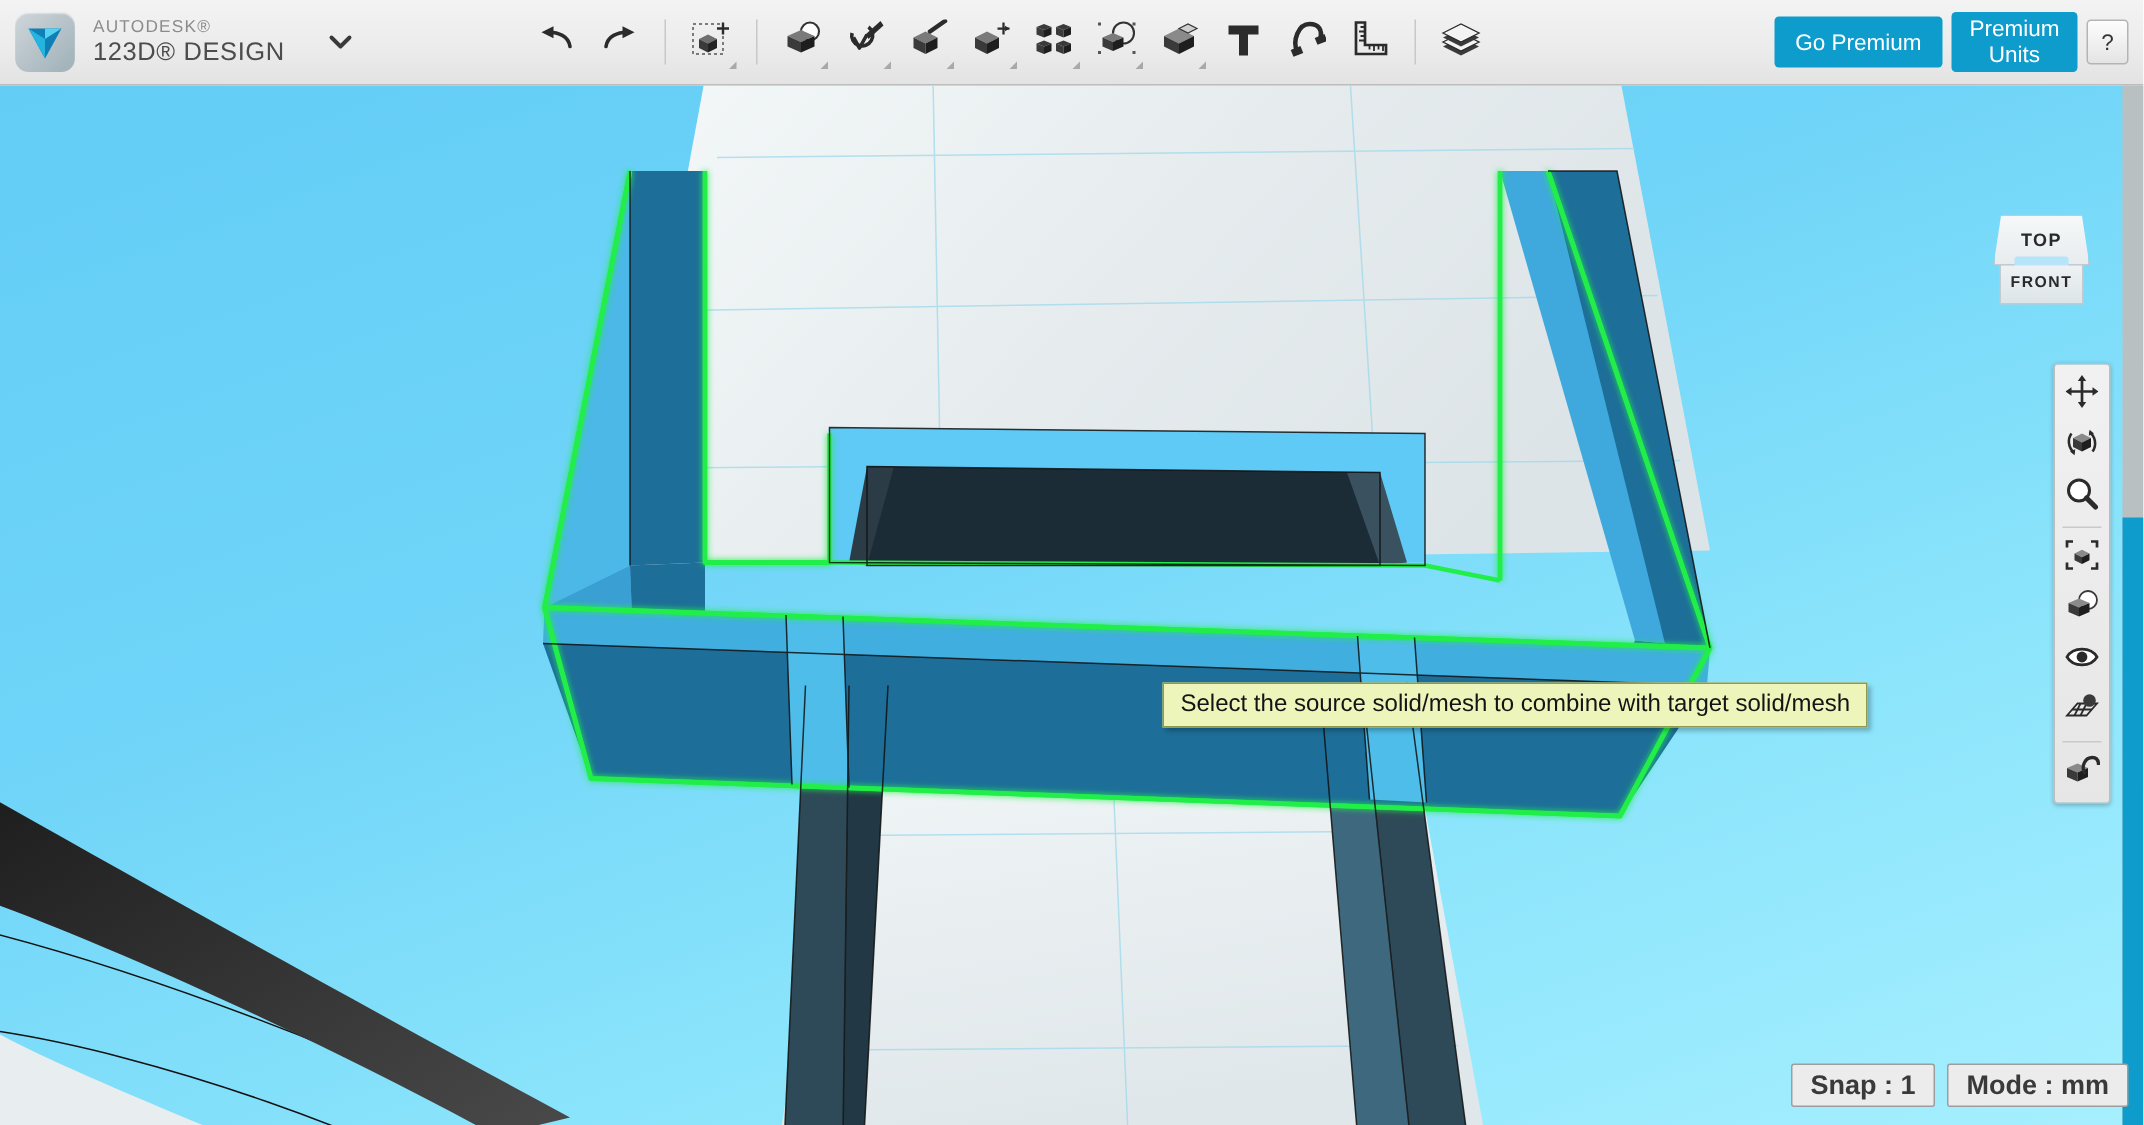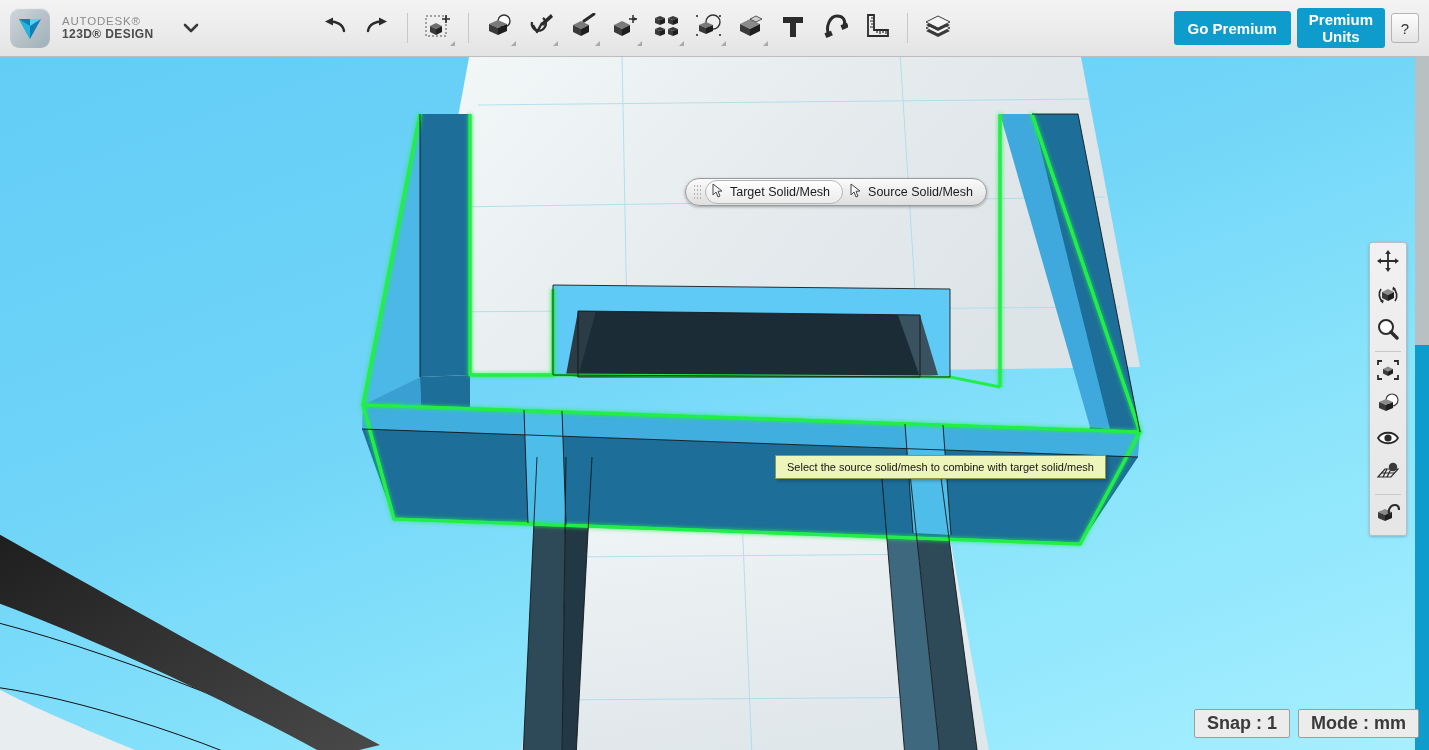--- a/index.html
+++ b/index.html
@@ -21,21 +21,21 @@
   }
   .brand { display: flex; align-items: center; padding-left: 10px; }
   .brand-logo {
     width: 40px; height: 40px; border-radius: 9px;
     background: linear-gradient(135deg, #cfd6da 0%, #9fb0b8 100%);
     display: flex; align-items: center; justify-content: center;
     box-shadow: inset 0 1px 1px rgba(255,255,255,.7);
   }
   .brand-text { margin-left: 12px; line-height: 1.12; }
   .brand-line1 { font-size: 11.5px; color: #8b8b8b; letter-spacing: .8px; }
-  .brand-line2 { font-size: 12px; color: #4c4c4c; font-weight: bold; letter-spacing: .4px; }
+  .brand-line2 { font-size: 17px; color: #4c4c4c; font-weight: normal; letter-spacing: .4px; }
   .brand-caret {
     margin-left: 26px; width: 22px; height: 22px;
     display: flex; align-items: center; justify-content: center;
     cursor: pointer;
   }
 
   .tool-group { display: flex; align-items: center; }
   .tool-btn {
     width: 42px; height: 44px;
     display: flex; align-items: center; justify-content: center;
@@ -46,21 +46,21 @@
     width: 0; height: 0;
     border-left: 5px solid transparent;
     border-bottom: 5px solid #a9a9a9;
   }
   .tsep { width: 1px; height: 30px; background: #c8c8c8; margin: 0 9px; }
 
   .hdr-right { margin-left: auto; display: flex; align-items: center; padding-right: 10px; gap: 6px; }
   .btn-blue {
     background: #0e9ccd; color: #fff; border: none;
     font-family: "Liberation Sans", sans-serif;
-    font-size: 15px; font-weight: bold;
+    font-size: 15px; font-weight: normal;
     border-radius: 3px; cursor: pointer; text-align: center;
   }
   #go-premium { height: 34px; padding: 0 14px; }
   #offline-mode { height: 40px; padding: 0 12px; line-height: 17px; }
   #help-btn {
     width: 28px; height: 30px;
     background: linear-gradient(to bottom,#fdfdfd,#e4e4e4);
     border: 1px solid #b4b4b4; border-radius: 3px;
     color: #333; font-size: 15px; cursor: pointer;
     font-family: "Liberation Sans", sans-serif;
@@ -97,21 +97,21 @@
   .sel-item.active {
     background: linear-gradient(to bottom,#ffffff,#ebebeb);
     border: 1px solid #b7b7b7;
   }
   .sel-item.plain { border: 1px solid transparent; }
 
   
   .tooltip {
     position: absolute; left: 775px; top: 398px;
     background: #edf5bb; border: 1px solid #8d9a4f;
-    padding: 5px 11px; font-size: 11px; color: #141414;
+    padding: 5px 11px; font-size: 16px; color: #141414;
     box-shadow: 2px 2px 3px rgba(0,0,0,.25);
     white-space: nowrap;
   }
 
   
   .viewcube { position: absolute; right: 28px; top: 72px; width: 78px; height: 78px; cursor: pointer; }
   .vc-top { position: absolute; left: 6px; top: 14px; width: 64px; height: 34px;
     background: linear-gradient(to bottom,#f6f8f9,#e7ecef);
     border: 1px solid #c2cbd0;
     clip-path: polygon(8% 0%, 92% 0%, 100% 100%, 0% 100%);
@@ -481,42 +481,28 @@
         <path d="M578,254 L920,258 L920,320 L578,320 Z"></path>
         <path d="M524,353 L528,466 M562,354 L566,468"></path>
         <path d="M905,367 L913,476 M943,368 L951,478"></path>
         <path d="M362,372 L1138,400"></path>
         <path d="M1032,57 L1078,57 L1140,375"></path>
         <path d="M537,400 L523,700 M566,400 L562,700 M592,400 L576,700"></path>
         <path d="M880,398 L905,700 M908,398 L940,700 M938,398 L978,700"></path>
       </g>
     </svg>
 
-    <div class="sel-toolbar">
-      <div class="grip"></div>
-      <div class="sel-item active">
-        <span>
-          <svg width="12" height="15" viewBox="0 0 12 15">
-            <path d="M1,1 L1,12 L4,9 L6,14 L8,13 L6,8.3 L10,8 Z" fill="#f7f7f7" stroke="#474747" stroke-width="1"></path>
-          </svg>
-        </span>
-        <span>Target Solid/Mesh</span>
-      </div>
-      <div class="sel-item plain">
-        <span>
-          <svg width="12" height="15" viewBox="0 0 12 15">
-            <path d="M1,1 L1,12 L4,9 L6,14 L8,13 L6,8.3 L10,8 Z" fill="#f7f7f7" stroke="#474747" stroke-width="1"></path>
-          </svg>
-        </span>
-        <span>Source Solid/Mesh</span>
-      </div>
-    </div>
 
     <div class="tooltip">Select the source solid/mesh to combine with target solid/mesh</div>
 
+    <div class="viewcube">
+      <div class="vc-top">TOP</div>
+      <div class="vc-bar"></div>
+      <div class="vc-front">FRONT</div>
+    </div>
 
     <div class="palette">
 
       <div class="pal-btn">
         <span>
           <svg width="22" height="22" viewBox="0 0 22 22">
             <path d="M11,1.5 L11,20.5 M1.5,11 L20.5,11" stroke="#2b2b2b" stroke-width="1.8"></path>
             <g fill="#2b2b2b">
               <polygon points="11,0 8.2,4 13.8,4"></polygon>
                 <polygon points="11,22 8.2,18 13.8,18"></polygon>

